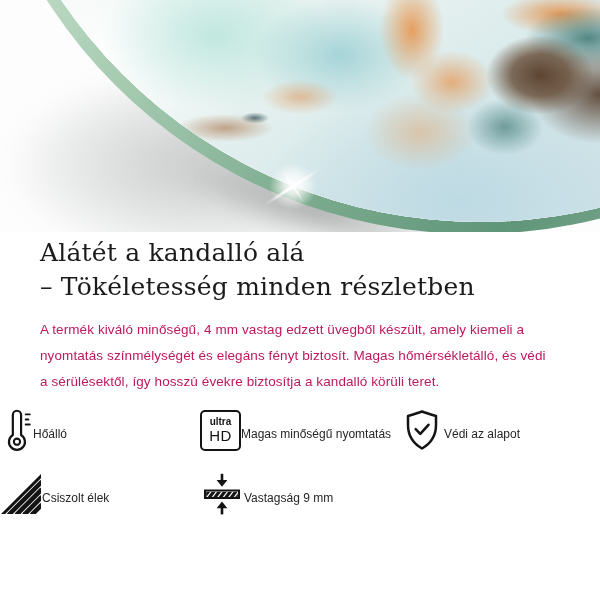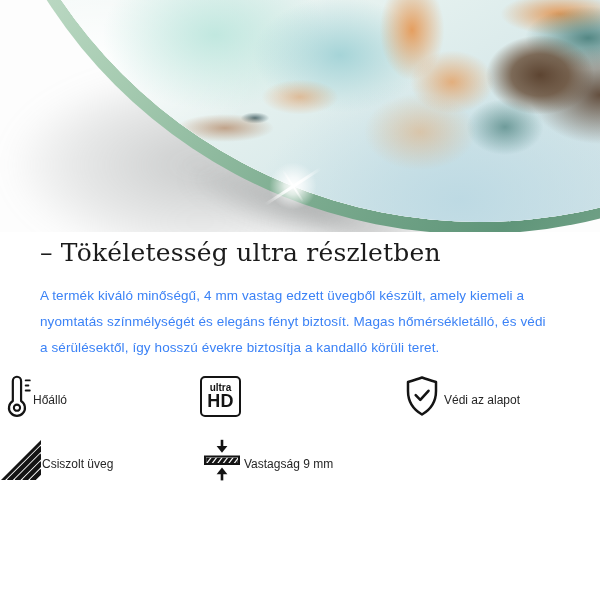--- a/index.html
+++ b/index.html
@@ -49,51 +49,52 @@
   .sparkle::before { width:66px; height:3px; margin:-1.5px 0 0 -33px; transform:rotate(-33deg);
     background:linear-gradient(90deg, rgba(255,255,255,0), #ffffff 42%, #ffffff 58%, rgba(255,255,255,0)); }
   .sparkle::after { width:38px; height:2px; margin:-1px 0 0 -19px; transform:rotate(57deg);
     background:linear-gradient(90deg, rgba(255,255,255,0), #ffffff 45%, #ffffff 55%, rgba(255,255,255,0)); }
 
   
   .heading { margin:4px 40px 0 40px; font-family:"DejaVu Serif","Liberation Serif",serif;
     font-weight:400; font-size:25px; line-height:34px; color:#1b1b1b; letter-spacing:0.2px; }
   .heading span { display:block; }
   .description { margin:13px 40px 0 40px; width:506px; font-size:13.5px; line-height:26px;
-    color:#3b82f6; letter-spacing:0.1px; }
+    color:#be185d; letter-spacing:0.1px; }
 
   
   .features { display:grid; grid-template-columns:repeat(3,1fr); row-gap:18px; margin-top:12px; width:600px; }
   .feature { display:flex; flex-direction:row; align-items:center; }
   .icon-box { height:46px; display:flex; align-items:center; justify-content:center; }
   .feature-label { margin-top:8px; font-size:12px; line-height:14px; color:#262626; text-align:left; }
 
   .icon-svg { display:block; }
   .uhd-box { width:37px; height:37px; border:2.5px solid #141414; border-radius:5px;
     display:flex; flex-direction:column; align-items:center; justify-content:center; background:#fff; }
   .uhd-top { font-size:10px; font-weight:700; line-height:10.5px; color:#141414; }
-  .uhd-bottom { font-size:18px; font-weight:700; line-height:15px; color:#141414; letter-spacing:0.3px; }
+  .uhd-bottom { font-size:15px; font-weight:400; line-height:15px; color:#141414; letter-spacing:0.3px; }
 </style>
 </head>
 <body>
 
 <div class="page">
 
   <div class="hero" title="Round tempered glass fireplace mat with abstract teal, white and orange marble print, green glass edge and light sparkle">
     <div class="ambient-shadow"></div>
     <div class="contact-shadow"></div>
     <div class="rim"></div>
     <div class="disc">
       <div class="marble"></div>
     </div>
     <div class="sparkle"></div>
   </div>
 
   <h1 class="heading">
-    <span>– Tökéletesség ultra részletben</span>
+    <span>Alátét a kandalló alá</span>
+    <span>– Tökéletesség minden részletben</span>
   </h1>
 
   <p class="description">A termék kiváló minőségű, 4 mm vastag edzett üvegből készült, amely kiemeli a nyomtatás színmélységét és elegáns fényt biztosít. Magas hőmérsékletálló, és védi a sérülésektől, így hosszú évekre biztosítja a kandalló körüli teret.</p>
 
   <div class="features">
 
     <div class="feature">
       <div class="icon-box">
         <svg class="icon-svg" width="33" height="44" viewBox="0 0 34 48" fill="none" stroke="#141414" stroke-width="2.4" stroke-linecap="round" stroke-linejoin="round">
           <path d="M13 7.5 A4.5 4.5 0 0 1 22 7.5 L22 29.5 A8.7 8.7 0 1 1 13 29.5 Z"></path>
@@ -106,20 +107,21 @@
       <div class="feature-label">Hőálló</div>
     </div>
 
     <div class="feature">
       <div class="icon-box">
         <div class="uhd-box">
           <span class="uhd-top">ultra</span>
           <span class="uhd-bottom">HD</span>
         </div>
       </div>
+      <div class="feature-label">Magas minőségű nyomtatás</div>
     </div>
 
     <div class="feature">
       <div class="icon-box">
         <svg class="icon-svg" width="44" height="44" viewBox="0 0 44 44" fill="none" stroke="#141414" stroke-width="2.5" stroke-linecap="round" stroke-linejoin="round">
           <path d="M22 3.5 C27 5.2 31.5 6.6 36 8 L36 17 C36 27.5 30.3 35.7 22 40.5 C13.7 35.7 8 27.5 8 17 L8 8 C12.5 6.6 17 5.2 22 3.5 Z"></path>
           <path d="M15.7 21.2 L20.3 25.8 L28.5 16.8" stroke-width="2.6"></path>
         </svg>
       </div>
       <div class="feature-label">Védi az alapot</div>
@@ -136,21 +138,21 @@
             </defs>
           <g clip-path="url(#triClip)" stroke="#141414" stroke-width="4.8">
             <line x1="1" y1="44" x2="44" y2="1"></line>
             <line x1="9" y1="44" x2="44" y2="9"></line>
             <line x1="17" y1="44" x2="44" y2="17"></line>
             <line x1="25" y1="44" x2="44" y2="25"></line>
             <line x1="33" y1="44" x2="44" y2="33"></line>
           </g>
         </svg>
       </div>
-      <div class="feature-label">Csiszolt üveg</div>
+      <div class="feature-label">Csiszolt élek</div>
     </div>
 
     <div class="feature">
       <div class="icon-box">
         <svg class="icon-svg" width="44" height="44" viewBox="0 0 44 44">
           <defs>
               <clipPath id="barClip">
                 <rect x="6.2" y="19.7" width="31.6" height="5.2"></rect>
               </clipPath>
             </defs>

